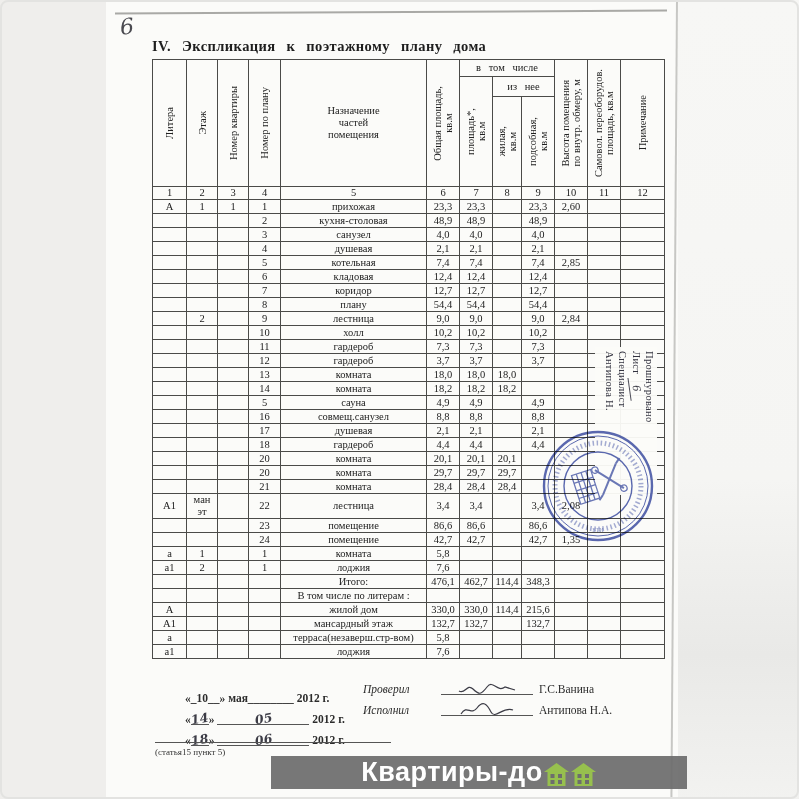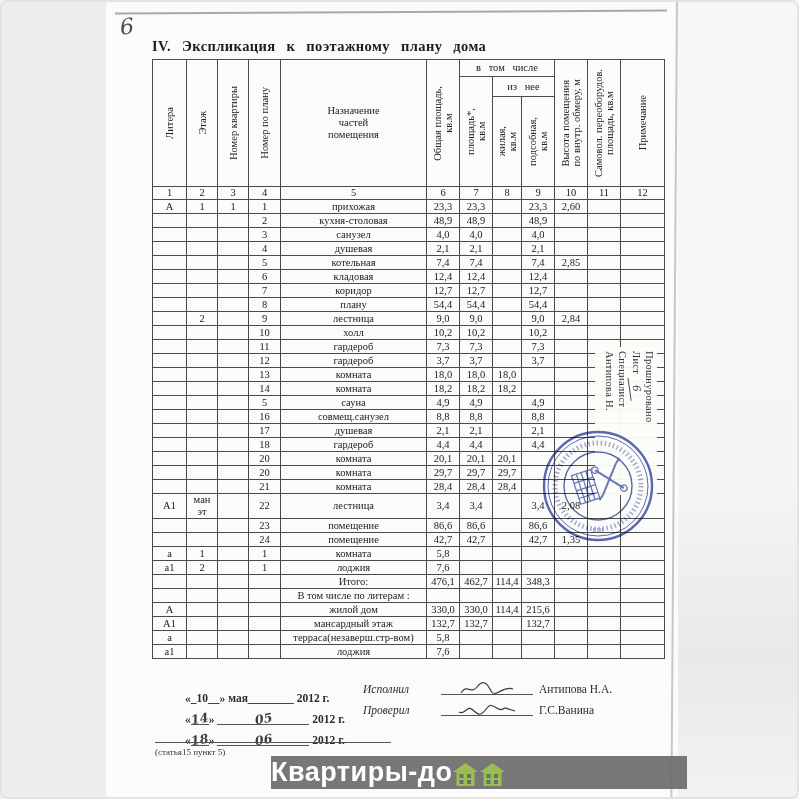--- a/index.html
+++ b/index.html
@@ -49,21 +49,21 @@
   .sigblank{display:inline-block;width:92px;border-bottom:1px solid #555;text-align:center;}
   .sigblank svg{display:block;margin:0 auto -3px auto;}
   .sigs .name{padding-left:6px;}
 
   .footnote{position:absolute;left:155px;top:742px;width:605px;font-size:9px;line-height:12px;color:#333;}
   .footnote .sep{display:block;width:236px;height:1px;background:#555;margin-bottom:3px;}
   .fn-star{vertical-align:super;font-size:7px;}
 
   
   .banner{position:absolute;left:271px;top:756px;width:416px;height:33px;background:rgba(109,109,109,.93);
-    display:flex;align-items:center;color:#fff;
+    display:flex;align-items:center;justify-content:center;color:#fff;
     font-family:"Liberation Sans",sans-serif;font-weight:bold;font-size:27px;letter-spacing:.5px;}
   .banner .house{margin:2px 1px 0 1px;}
 </style>
 </head>
 <body>
 
 <div class="shot">
   <div class="band-left"></div>
   <div class="band-right"></div>
   <div class="page-edge"></div>
@@ -675,36 +675,36 @@
     </div>
     <div class="row">
       <span>«</span><span class="dayblank"><span class="hw">18</span></span><span>»</span>
       <span class="dblank"><span class="hw">06</span></span>
       <span>2012 г.</span>
     </div>
   </div>
 
   <div class="sigs">
     <div class="row">
+      <span class="role">Проверил</span>
+      <span class="sigblank">
+        <svg width="60" height="16" viewBox="0 0 60 16">
+            <path d="M2 10 C8 14 10 2 16 8 S24 14 30 6 S40 12 48 6 L58 9" fill="none" stroke="#3c3c46" stroke-width="1.2"></path>
+          </svg>
+      </span>
+      <span class="name">Г.С.Ванина</span>
+    </div>
+    <div class="row">
       <span class="role">Исполнил</span>
       <span class="sigblank">
         <svg width="60" height="16" viewBox="0 0 60 16">
             <path d="M4 12 C10 2 14 14 20 6 S30 2 34 10 S46 4 56 8" fill="none" stroke="#3c3c46" stroke-width="1.2"></path>
           </svg>
       </span>
       <span class="name">Антипова Н.А.</span>
-    </div>
-    <div class="row">
-      <span class="role">Проверил</span>
-      <span class="sigblank">
-        <svg width="60" height="16" viewBox="0 0 60 16">
-            <path d="M2 10 C8 14 10 2 16 8 S24 14 30 6 S40 12 48 6 L58 9" fill="none" stroke="#3c3c46" stroke-width="1.2"></path>
-          </svg>
-      </span>
-      <span class="name">Г.С.Ванина</span>
     </div>
   </div>
 
   <div class="footnote">
     <span class="sep"></span>
     <div>(статья15 пункт 5)</div>
   </div>
 
   <div class="banner">
     <span>Квартиры-до</span>

